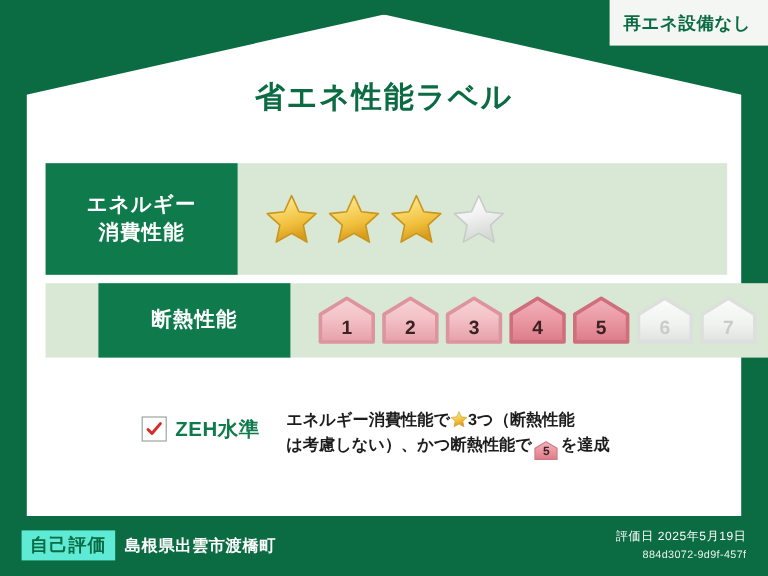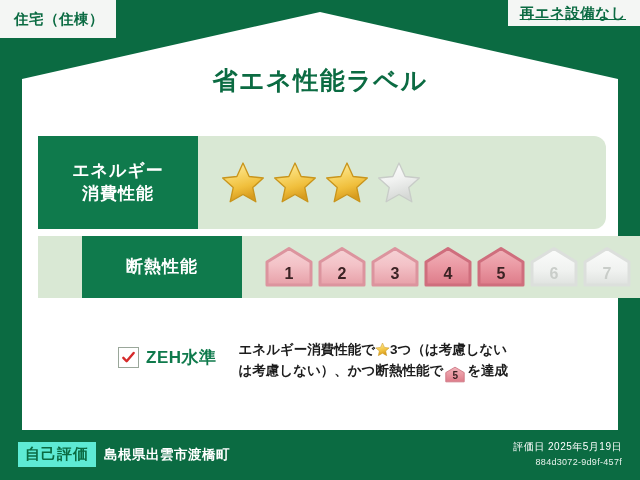--- a/index.html
+++ b/index.html
@@ -29,38 +29,38 @@
     position:absolute;
     background:#f4f6f4;
     color:#0b6b42;
     font-weight:bold;
     font-size:14.5px;
     letter-spacing:.5px;
     display:flex;align-items:center;justify-content:center;
     white-space:nowrap;
   }
   .badge-left{left:0;top:0;height:38px;padding:0 12px 0 14px;}
-  .badge-right{right:0;top:0;height:26px;padding:0 14px 0 12px;text-decoration:underline;}
+  .badge-right{right:0;top:0;height:38px;padding:0 14px 0 12px;}
 
   
   .title-wrap{
     position:absolute;left:0;right:0;top:58px;
     text-align:center;color:#0b6b42;
   }
   .title-sub{font-size:13.5px;font-weight:bold;letter-spacing:1px;}
   .title-main{font-size:25px;font-weight:bold;letter-spacing:1.5px;margin-top:6px;}
 
   
   .row{
     position:absolute;
     left:38px;width:568px;
     display:flex;align-items:stretch;
     background:#d9e8d4;
   }
-  .row-energy{top:136px;height:93px;border-radius:12px;}
+  .row-energy{top:136px;height:93px;}
   .row-insul{top:236px;height:62px;padding-left:44px;}
   .row-label{
     width:160px;
     background:#0f7a4c;
     color:#ffffff;
     font-weight:bold;
     font-size:17px;
     letter-spacing:1px;
     line-height:1.35;
     display:flex;align-items:center;justify-content:center;
@@ -187,21 +187,20 @@
       <linearGradient id="chipGreyGrad" x1="0" y1="0" x2="0" y2="1">
         <stop offset="0%" stop-color="#fbfcfb"></stop>
         <stop offset="60%" stop-color="#f0f2f0"></stop>
         <stop offset="100%" stop-color="#dfe2df"></stop>
       </linearGradient>
     </defs>
   </svg>
 
   <div class="house-body"></div>
 
-  <div class="corner-badge badge-left">住宅（住棟）</div>
   <div class="corner-badge badge-right">再エネ設備なし</div>
 
   <div class="title-wrap">
     <div class="title-main">省エネ性能ラベル</div>
   </div>
 
   <div class="row row-energy">
     <div class="row-label">
       <span>
         <span>エネルギー</span><br>
@@ -281,21 +280,21 @@
       <div class="zeh-check">
         <svg viewBox="0 0 16 16">
           <path d="M2.5 8.4 L6 12 L13.5 3.2" fill="none" stroke="#d62b2b" stroke-width="2.6" stroke-linecap="round" stroke-linejoin="round"></path>
         </svg>
       </div>
       <div class="zeh-text">ZEH水準</div>
     </div>
     <div class="zeh-desc">
       <span>エネルギー消費性能で</span><svg class="mini-star" viewBox="0 0 24 24">
           <path d="M12 1.6 L15.2 8.6 L22.6 9.4 L17.1 14.4 L18.7 21.8 L12 18 L5.3 21.8 L6.9 14.4 L1.4 9.4 L8.8 8.6 Z" fill="url(#goldGrad)" stroke="#c9951c" stroke-width="0.8" stroke-linejoin="round"></path>
-        </svg><span>3つ（は考慮しない</span><br>
+        </svg><span>3つ（断熱性能</span><br>
       <span>は考慮しない）、かつ断熱性能で</span><span class="mini-chip"><svg viewBox="0 0 50 44" preserveAspectRatio="none">
             <path d="M2 17 L25 3 L48 17 L48 41 L2 41 Z" fill="url(#pinkStrongGrad)" stroke="#cf7b87" stroke-width="2.4" stroke-linejoin="round"></path>
           </svg><b>5</b></span><span>を達成</span>
     </div>
   </div>
 
   <div class="footer">
     <div class="footer-left">
       <div class="self-eval">自己評価</div>
       <div class="addr">島根県出雲市渡橋町</div>

